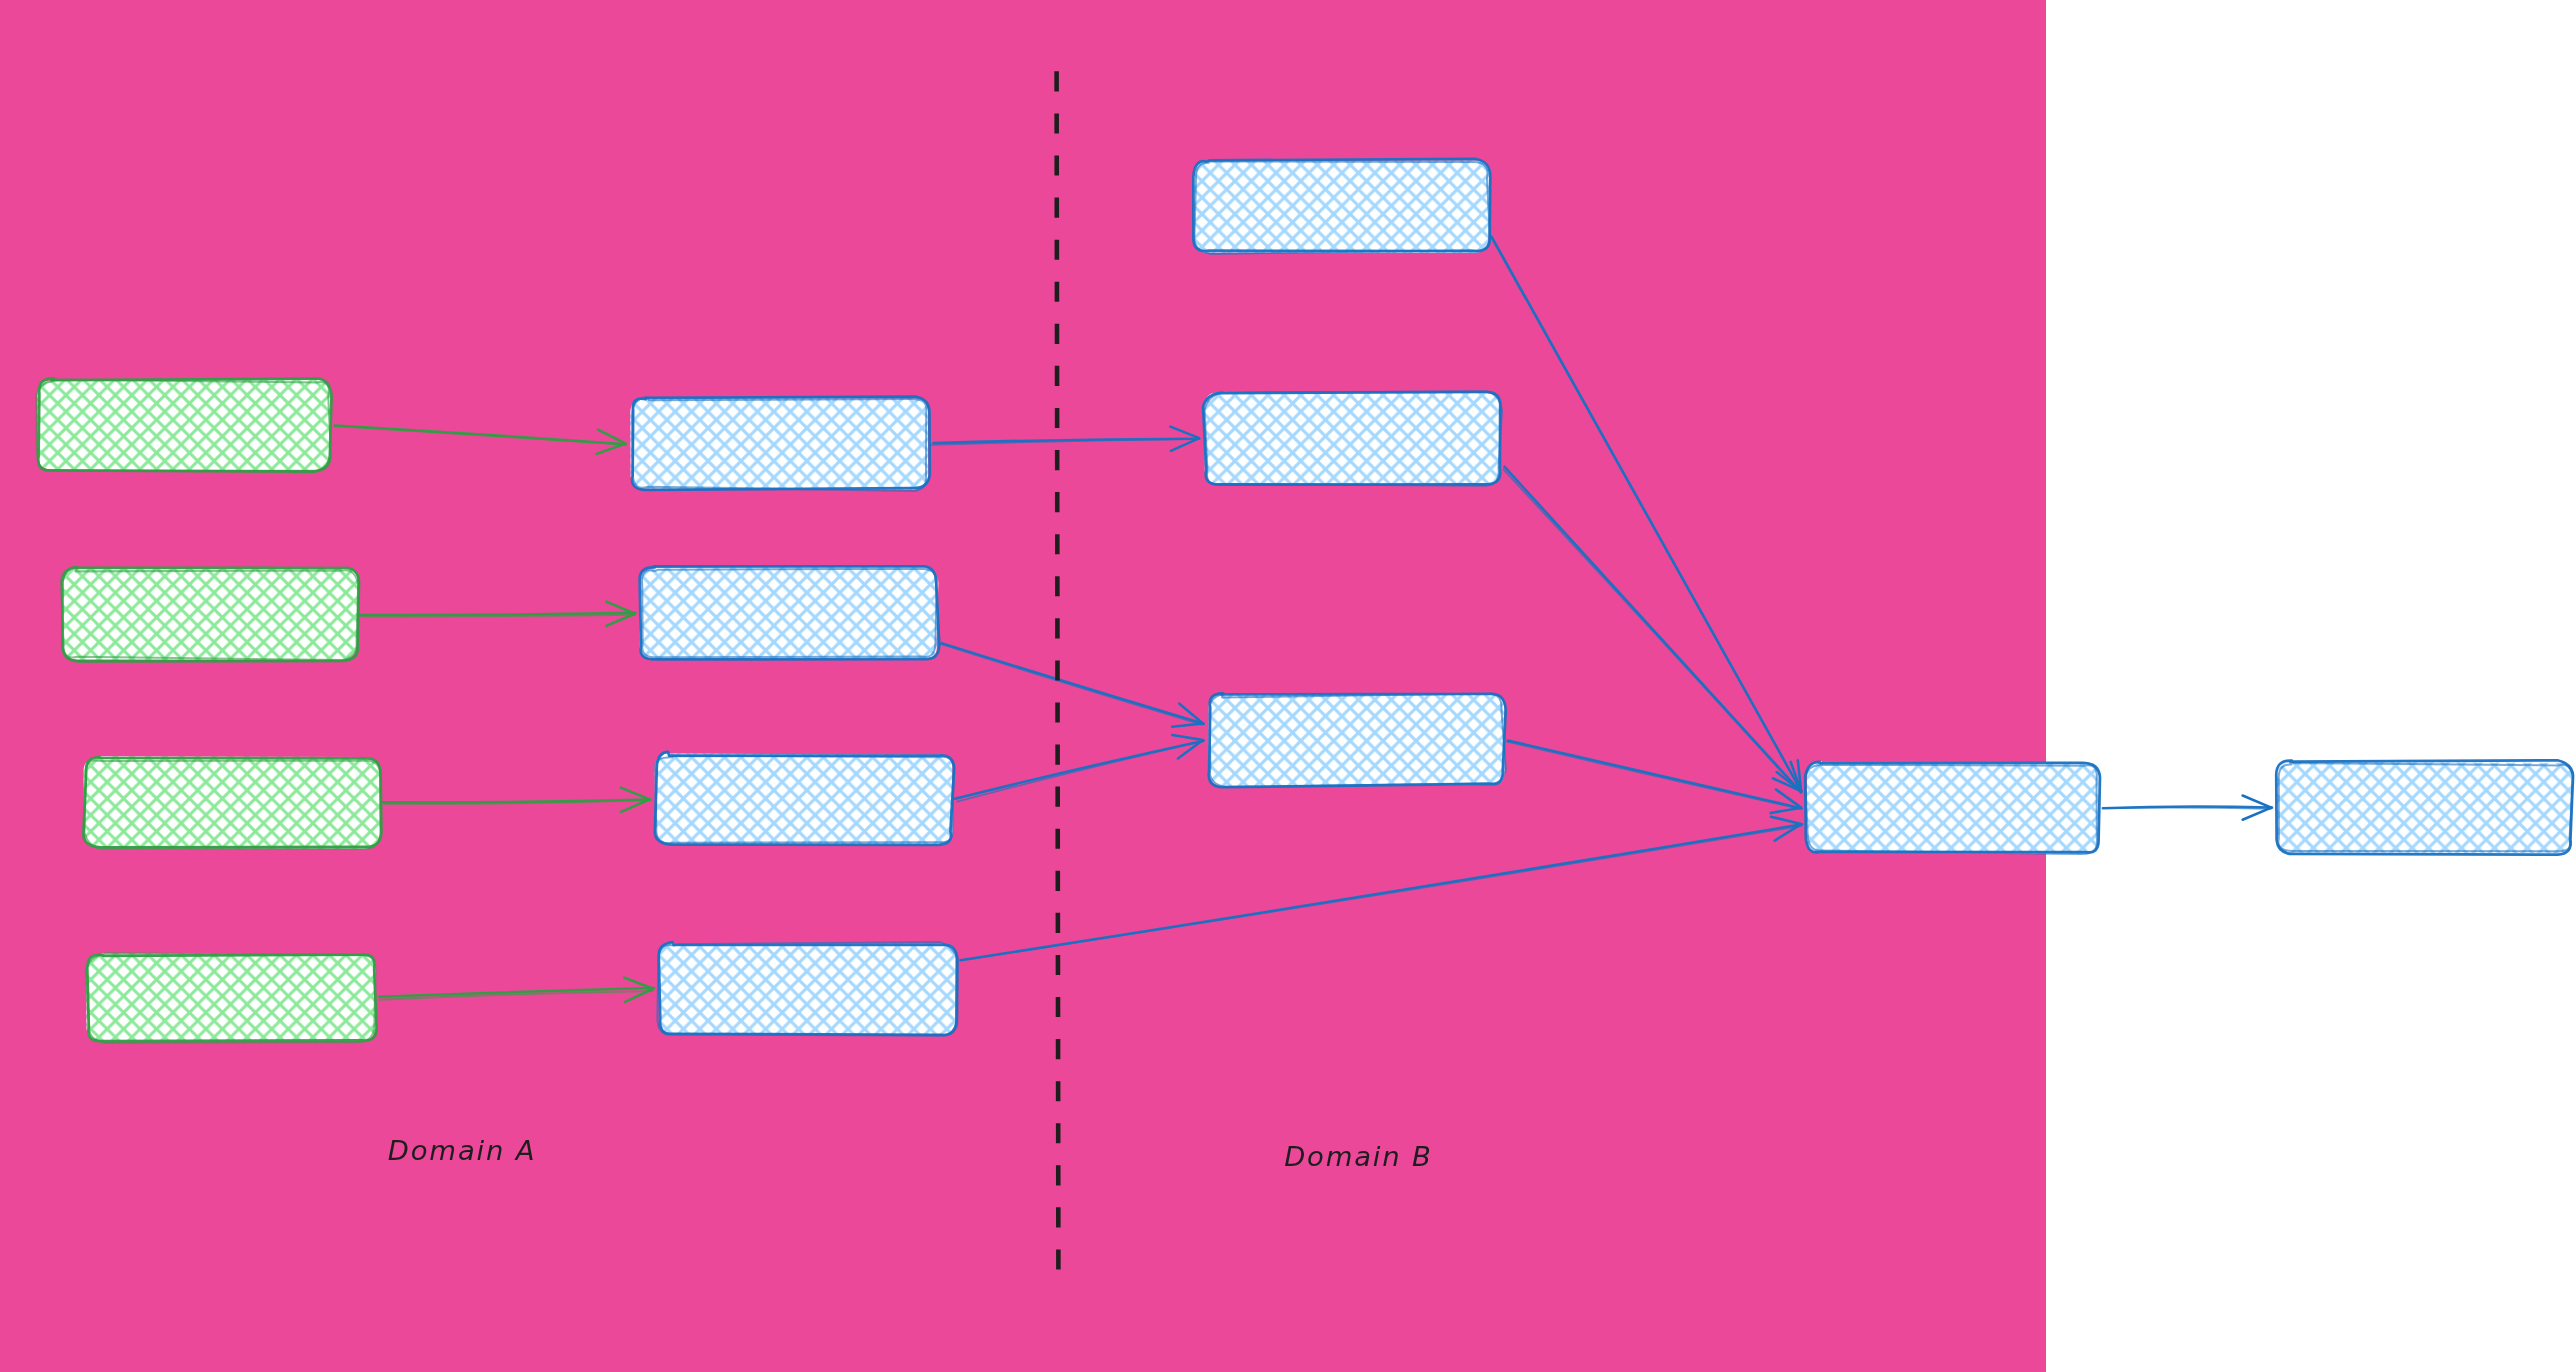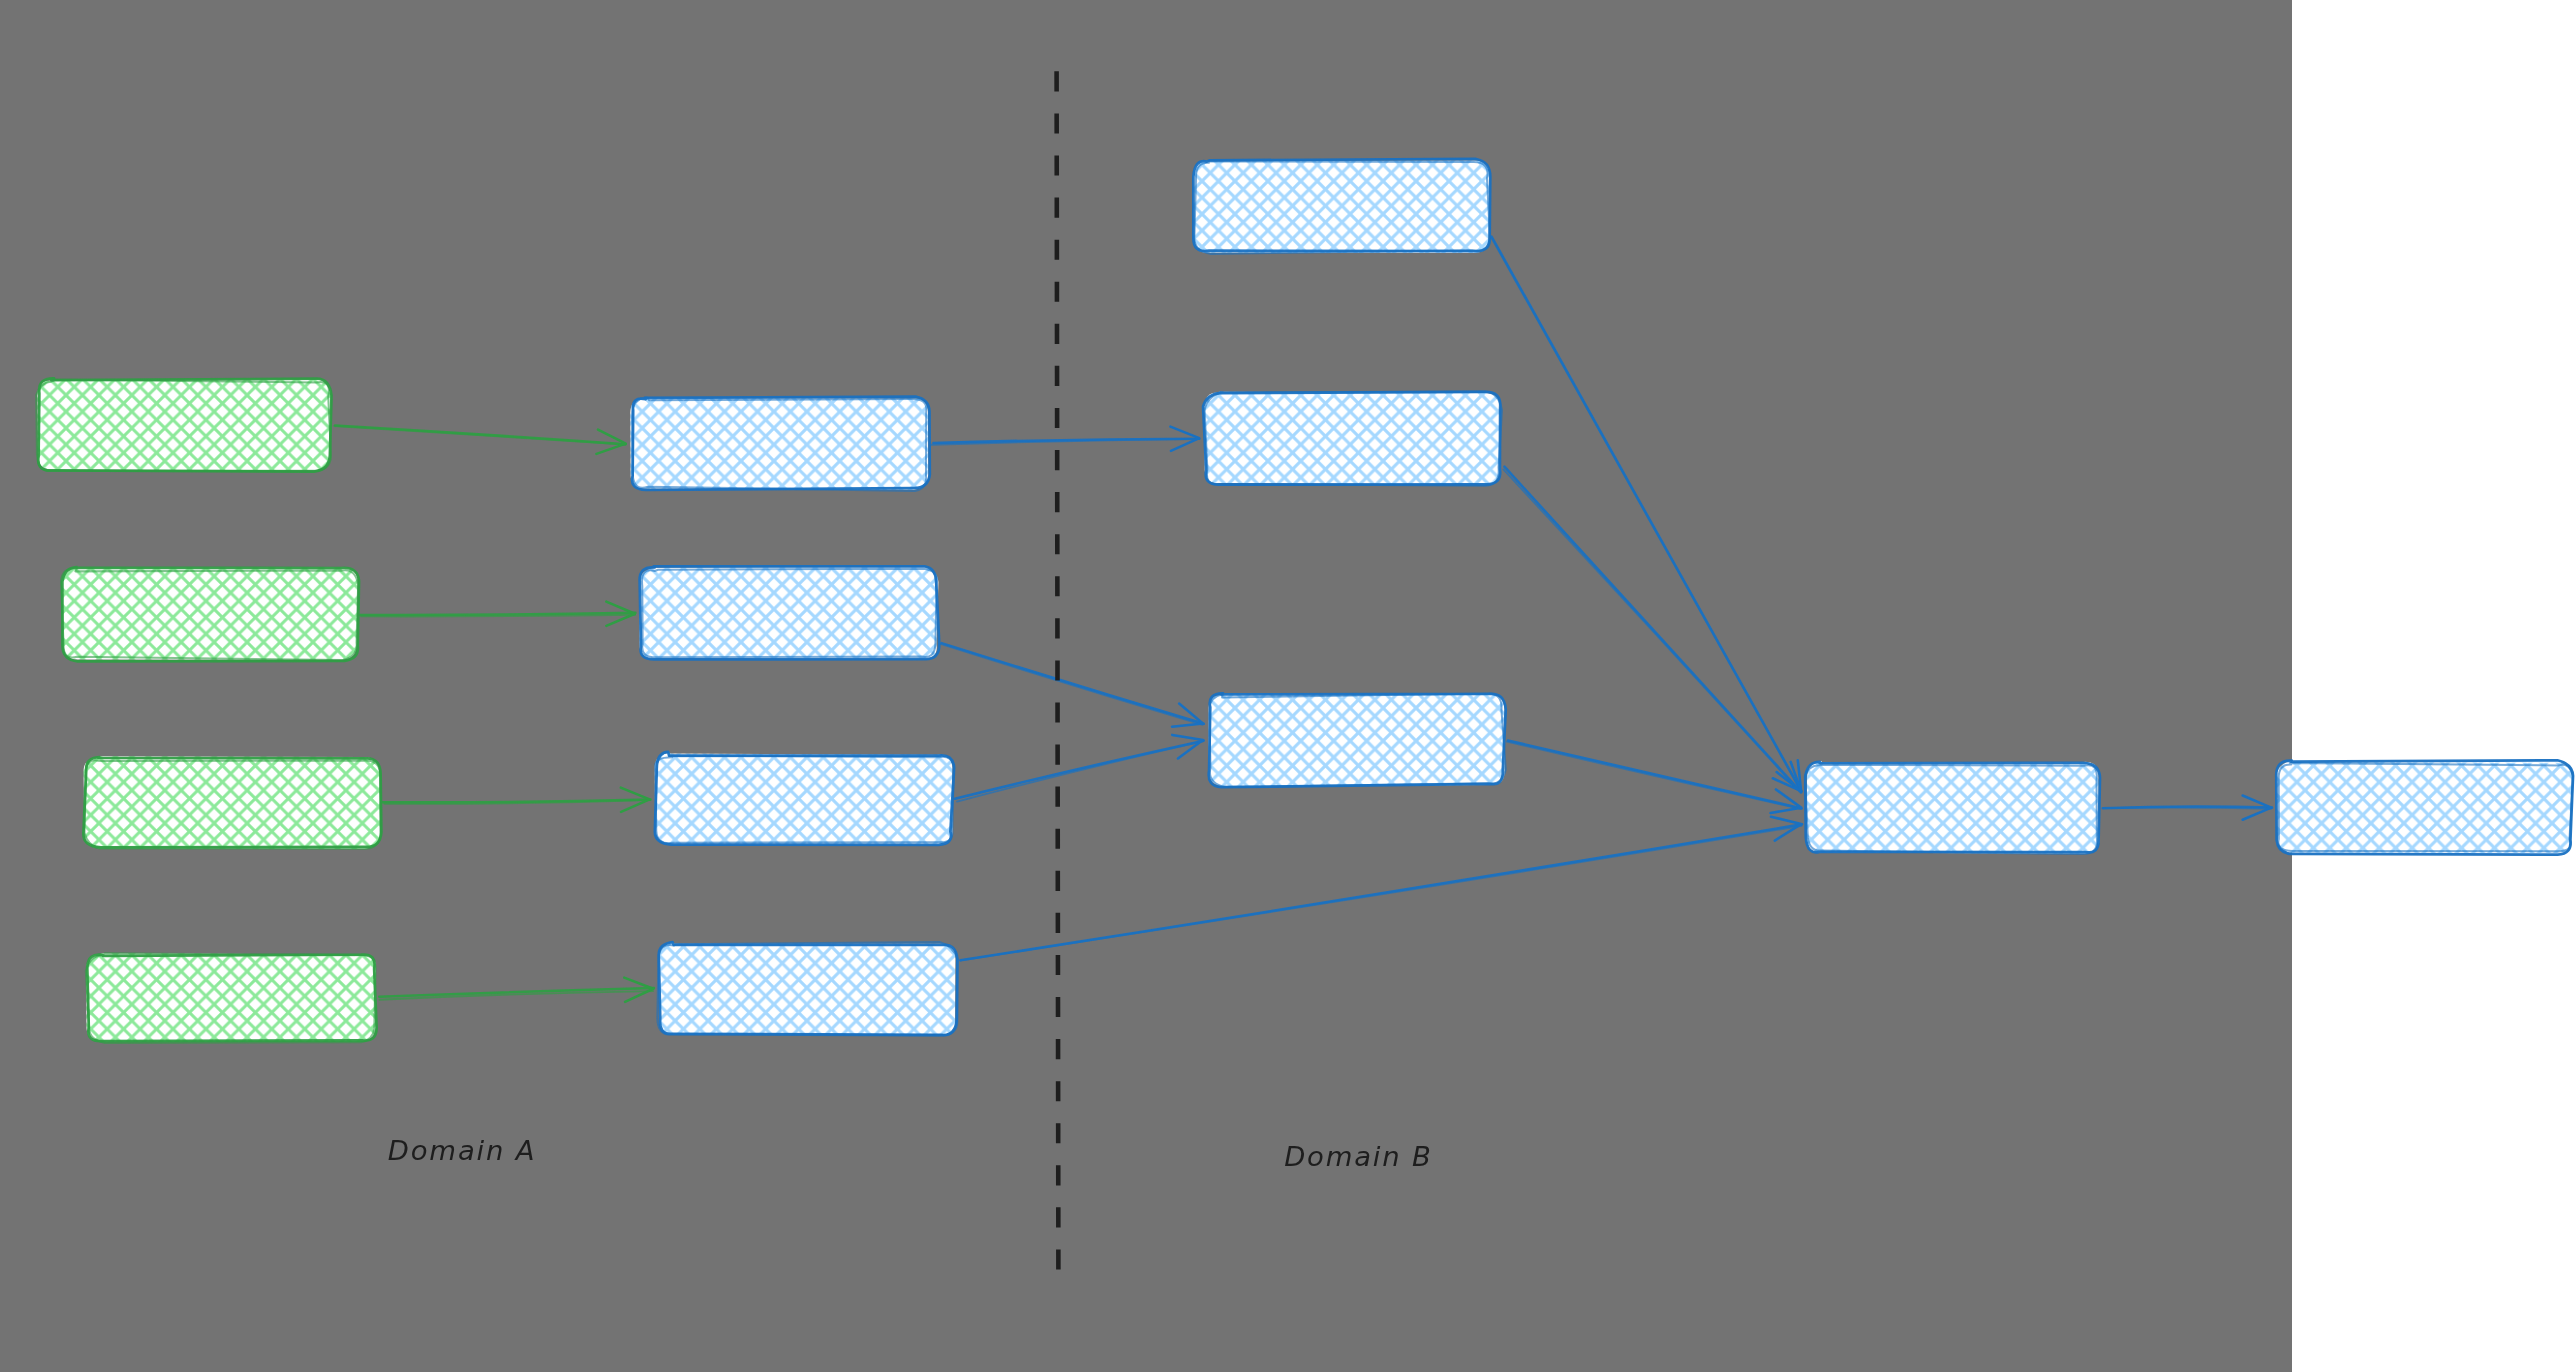--- a/index.html
+++ b/index.html
@@ -1,21 +1,21 @@
 <!DOCTYPE html>
 <html style="font-size:14.6px"><head>
 <meta charset="utf-8">
 <title>Domain A / Domain B flow diagram</title>
 <style>
   html,body{margin:0;padding:0;background:#ffffff;}
   body{
     font-family:"DejaVu Sans", sans-serif;
     width:2576px;height:1372px;overflow:hidden;position:relative;
   }
-  #canvas{position:absolute;left:0;top:0;width:2292px;height:1372px;background:#737373;}
+  #canvas{position:absolute;left:0;top:0;width:2046px;height:1372px;background:#ec4899;}
   svg#scene{position:absolute;left:0;top:0;width:2576px;height:1372px;display:block;}
   .domain-label{
     font-family:"DejaVu Sans", sans-serif;
     font-size:30px;
     font-style:italic;
     letter-spacing:2px;
     fill:#1e1e1e;
   }
 </style>
 </head>

